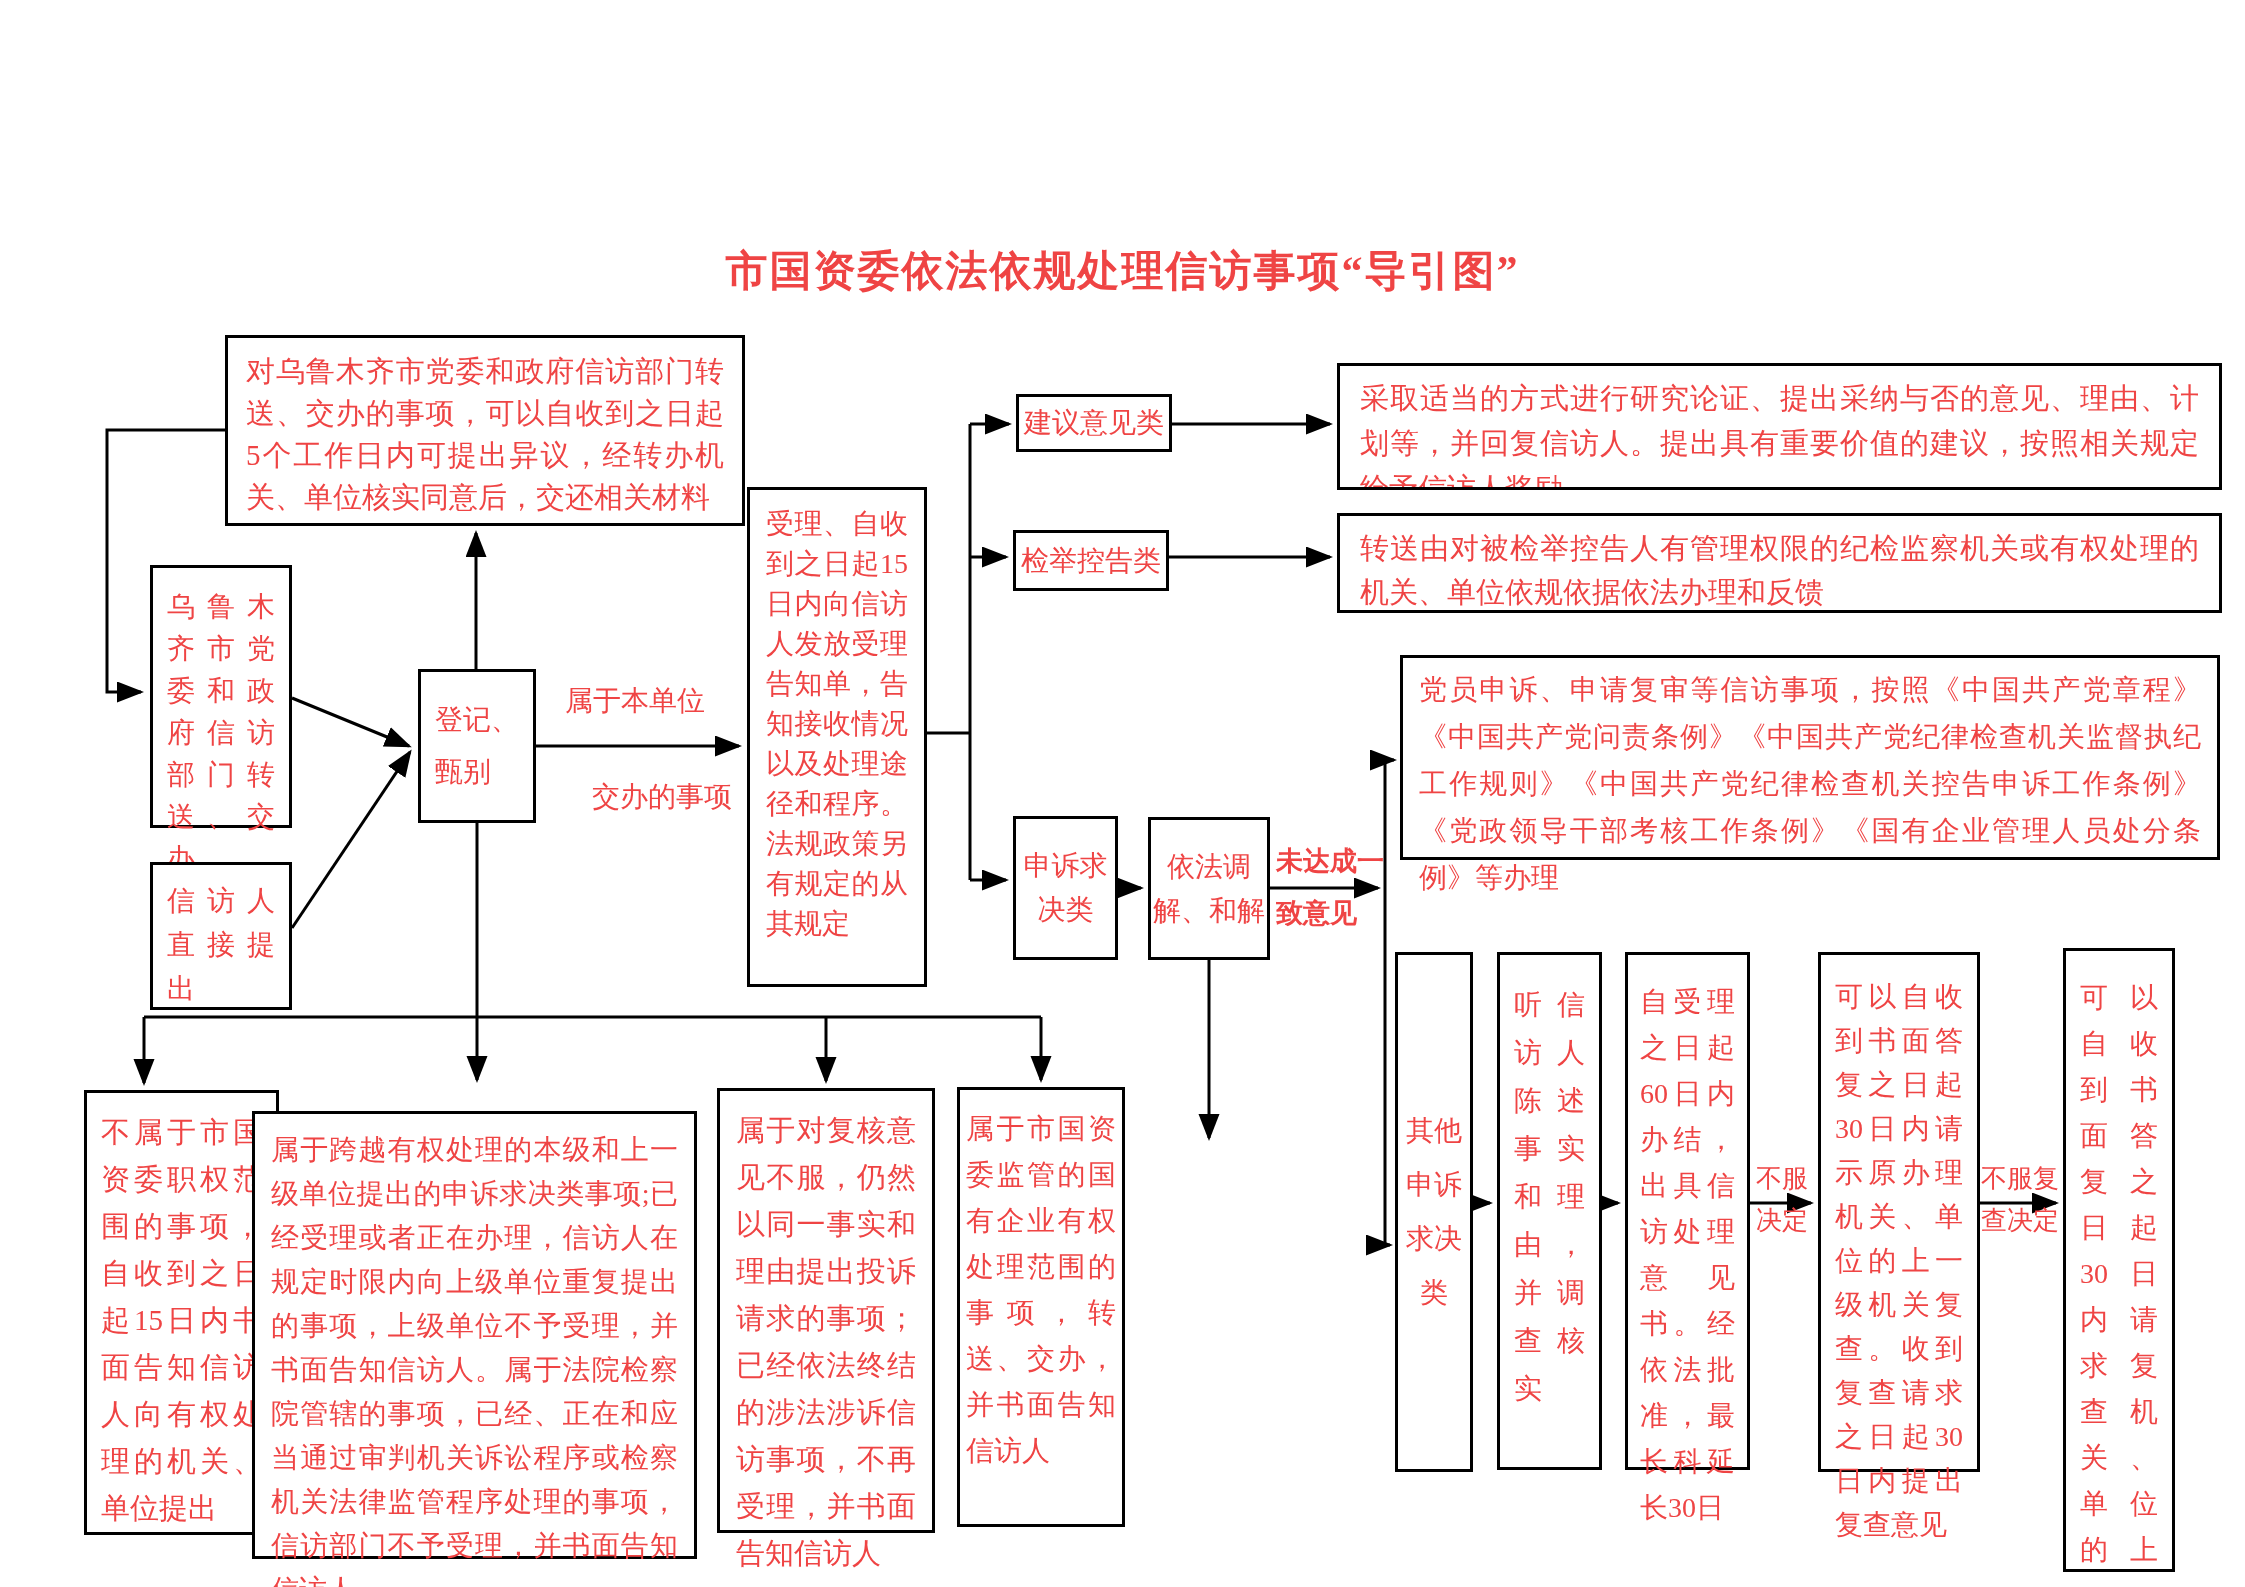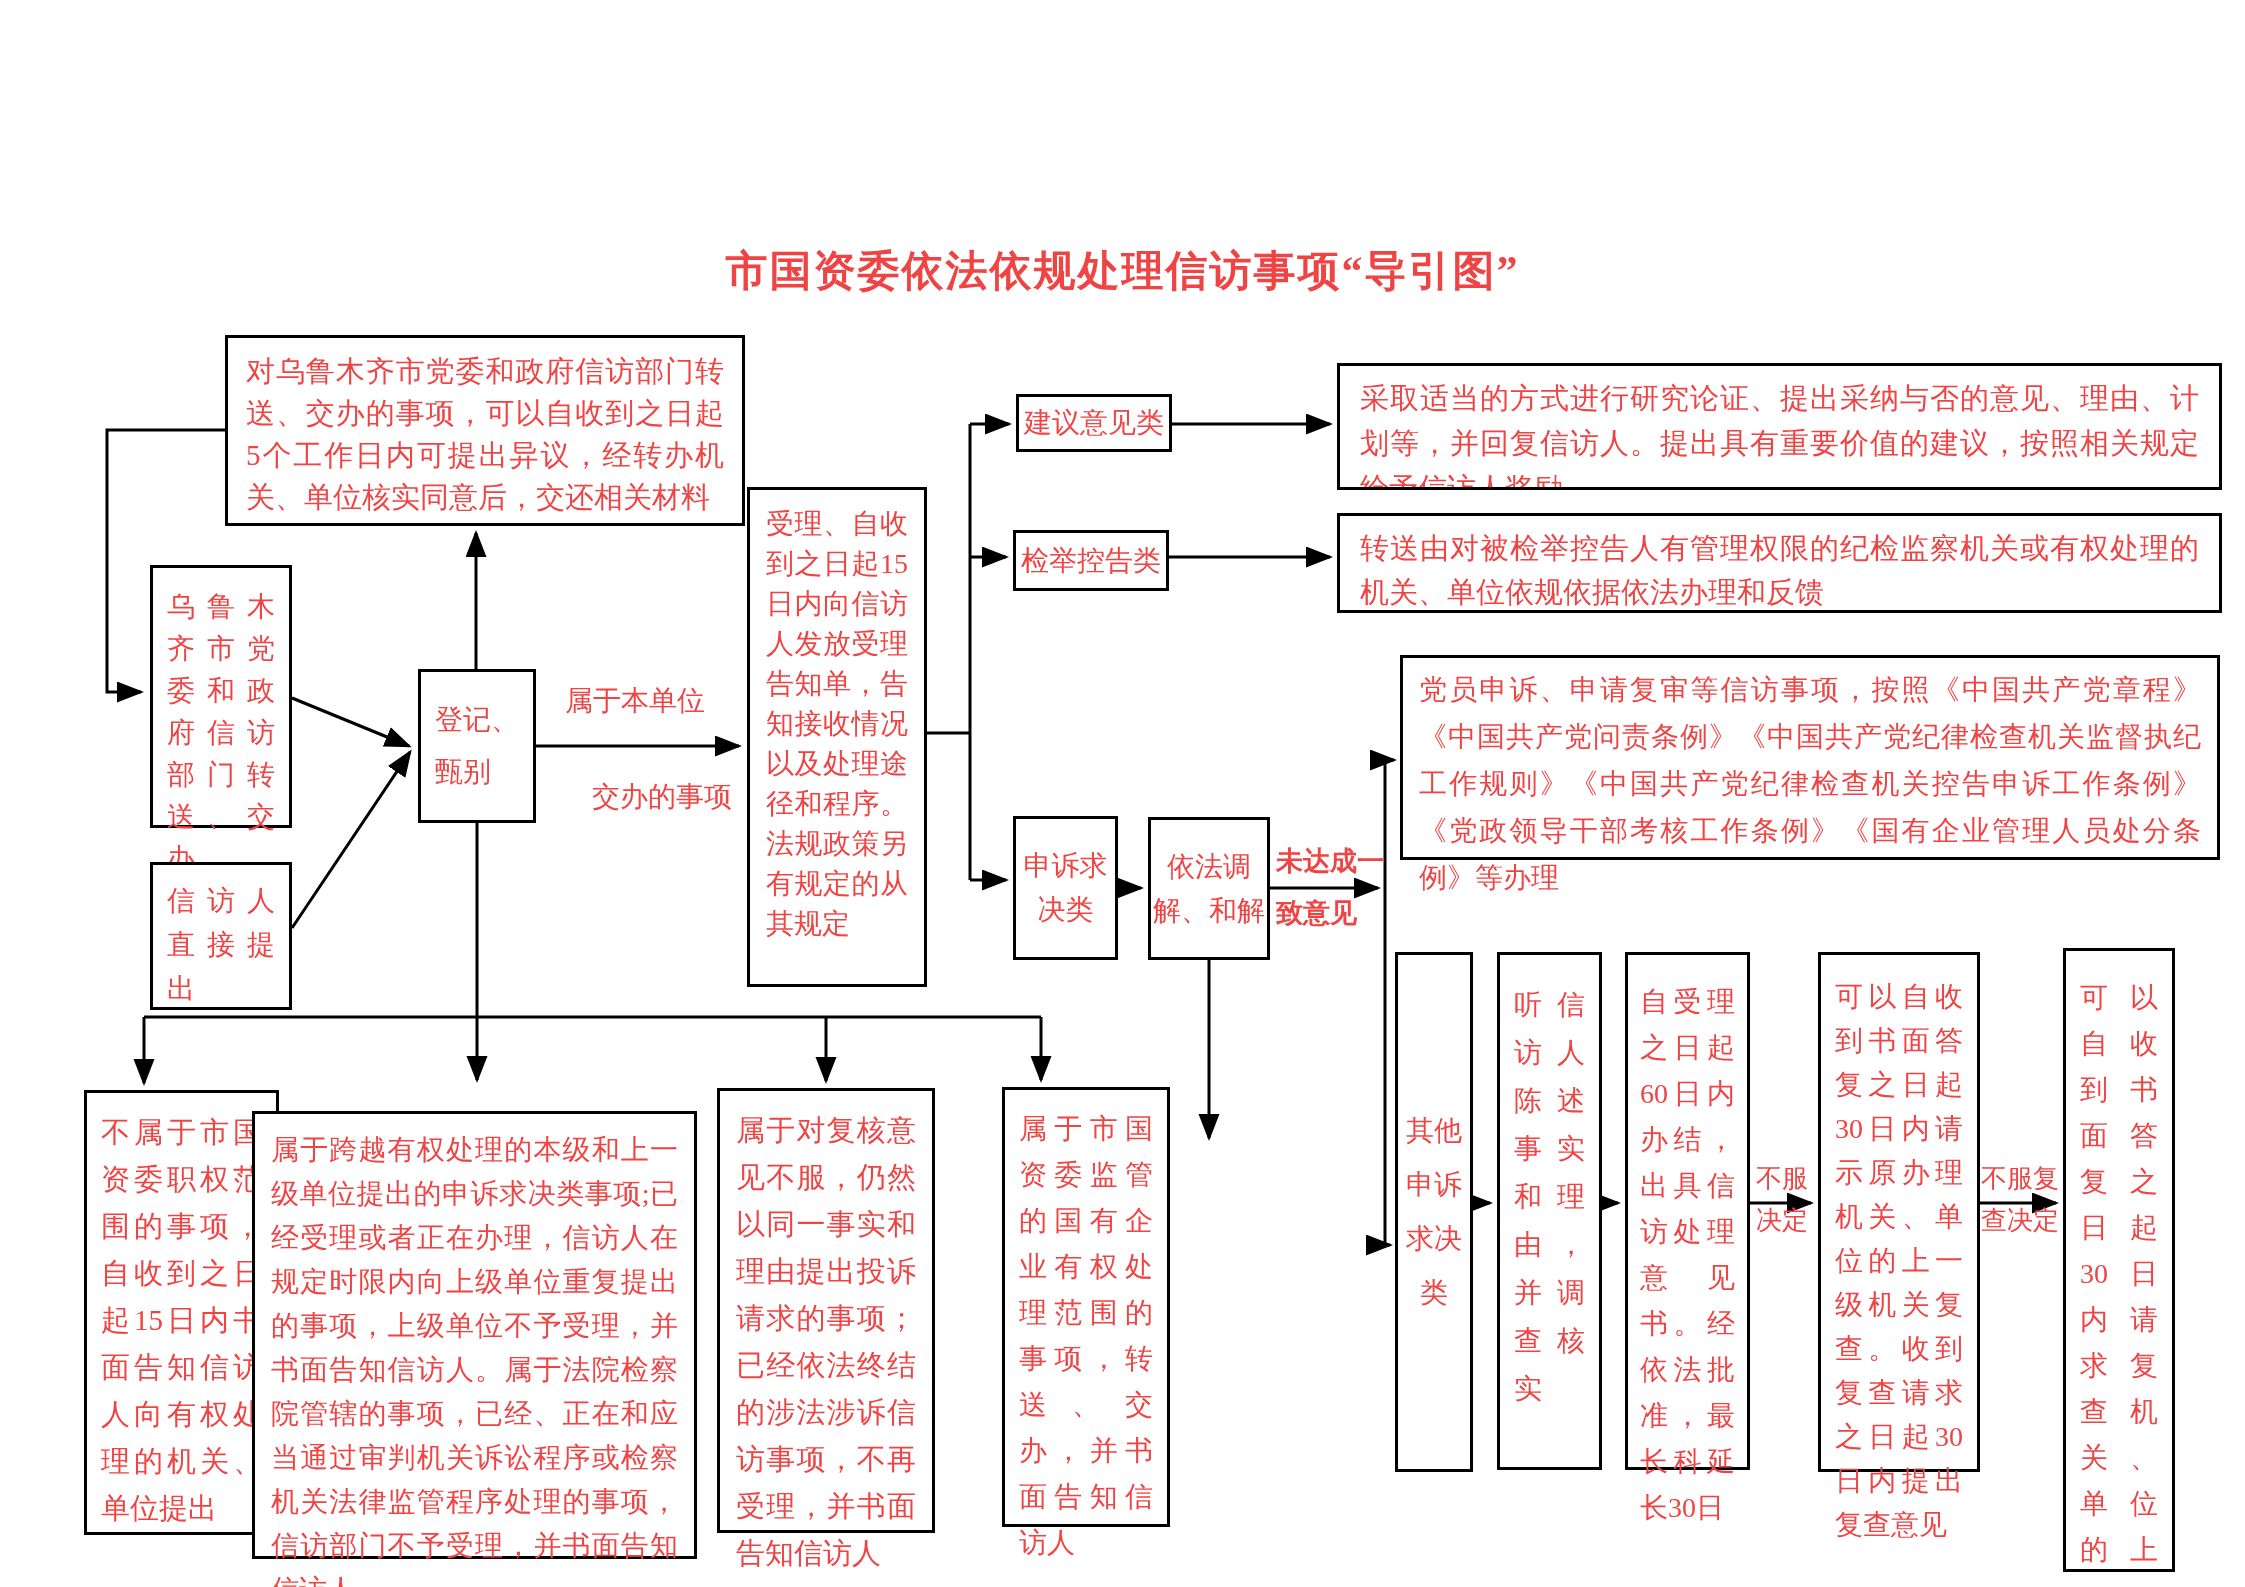--- a/index.html
+++ b/index.html
@@ -42,21 +42,21 @@
   #b-accusation{left:1013px;top:530px;width:156px;height:61px;}
   #b-suggestion-handle{left:1337px;top:363px;width:885px;height:127px;padding:10px 20px;line-height:45px;font-size:29px;overflow:hidden;}
   #b-accusation-handle{left:1337px;top:513px;width:885px;height:100px;padding:10px 20px;line-height:44px;font-size:29px;}
   #b-party-rules{left:1400px;top:655px;width:820px;height:205px;padding:8px 16px;line-height:47px;font-size:28px;}
   #b-appeal{left:1013px;top:816px;width:105px;height:144px;line-height:44px;}
   #b-mediation{left:1148px;top:817px;width:122px;height:143px;line-height:44px;}
   #b-agreement{left:1141px;top:1145px;width:139px;height:272px;padding:14px 16px;line-height:40px;}
   #b-not-jurisdiction{left:48px;top:1090px;width:195px;height:445px;padding:16px 14px;line-height:47px;font-size:29px;margin-left:36px;}
   #b-cross-level{left:252px;top:1087px;width:445px;height:448px;padding:14px 16px;line-height:44px;font-size:28px;margin-top:24px;}
   #b-review-refuse{left:717px;top:1088px;width:218px;height:445px;padding:16px 16px;line-height:47px;font-size:29px;}
-  #b-soe-scope{left:957px;top:1087px;width:168px;height:440px;padding:16px 14px;line-height:46px;margin-left:45px;}
+  #b-soe-scope{left:957px;top:1087px;width:168px;height:440px;padding:16px 6px;line-height:46px;}
   #b-other-appeal{left:1395px;top:952px;width:78px;height:520px;line-height:54px;}
   #b-hear-statement{left:1497px;top:952px;width:105px;height:518px;padding:26px 14px;line-height:48px;}
   #b-handle-60{left:1625px;top:952px;width:125px;height:518px;padding:24px 12px;line-height:46px;}
   #b-recheck{left:1818px;top:952px;width:162px;height:520px;padding:20px 14px;line-height:44px;}
   #b-final-review{left:2063px;top:948px;width:112px;height:624px;padding:24px 14px;line-height:46px;overflow:hidden;}
   
   .lbl{position:absolute;z-index:3;font-size:28px;}
   #lbl-scope1{left:565px;top:682px;}
   #lbl-scope2{left:592px;top:778px;}
   #lbl-no-agreement{left:1276px;top:835px;width:114px;font-size:27px;font-weight:700;line-height:52px;}

